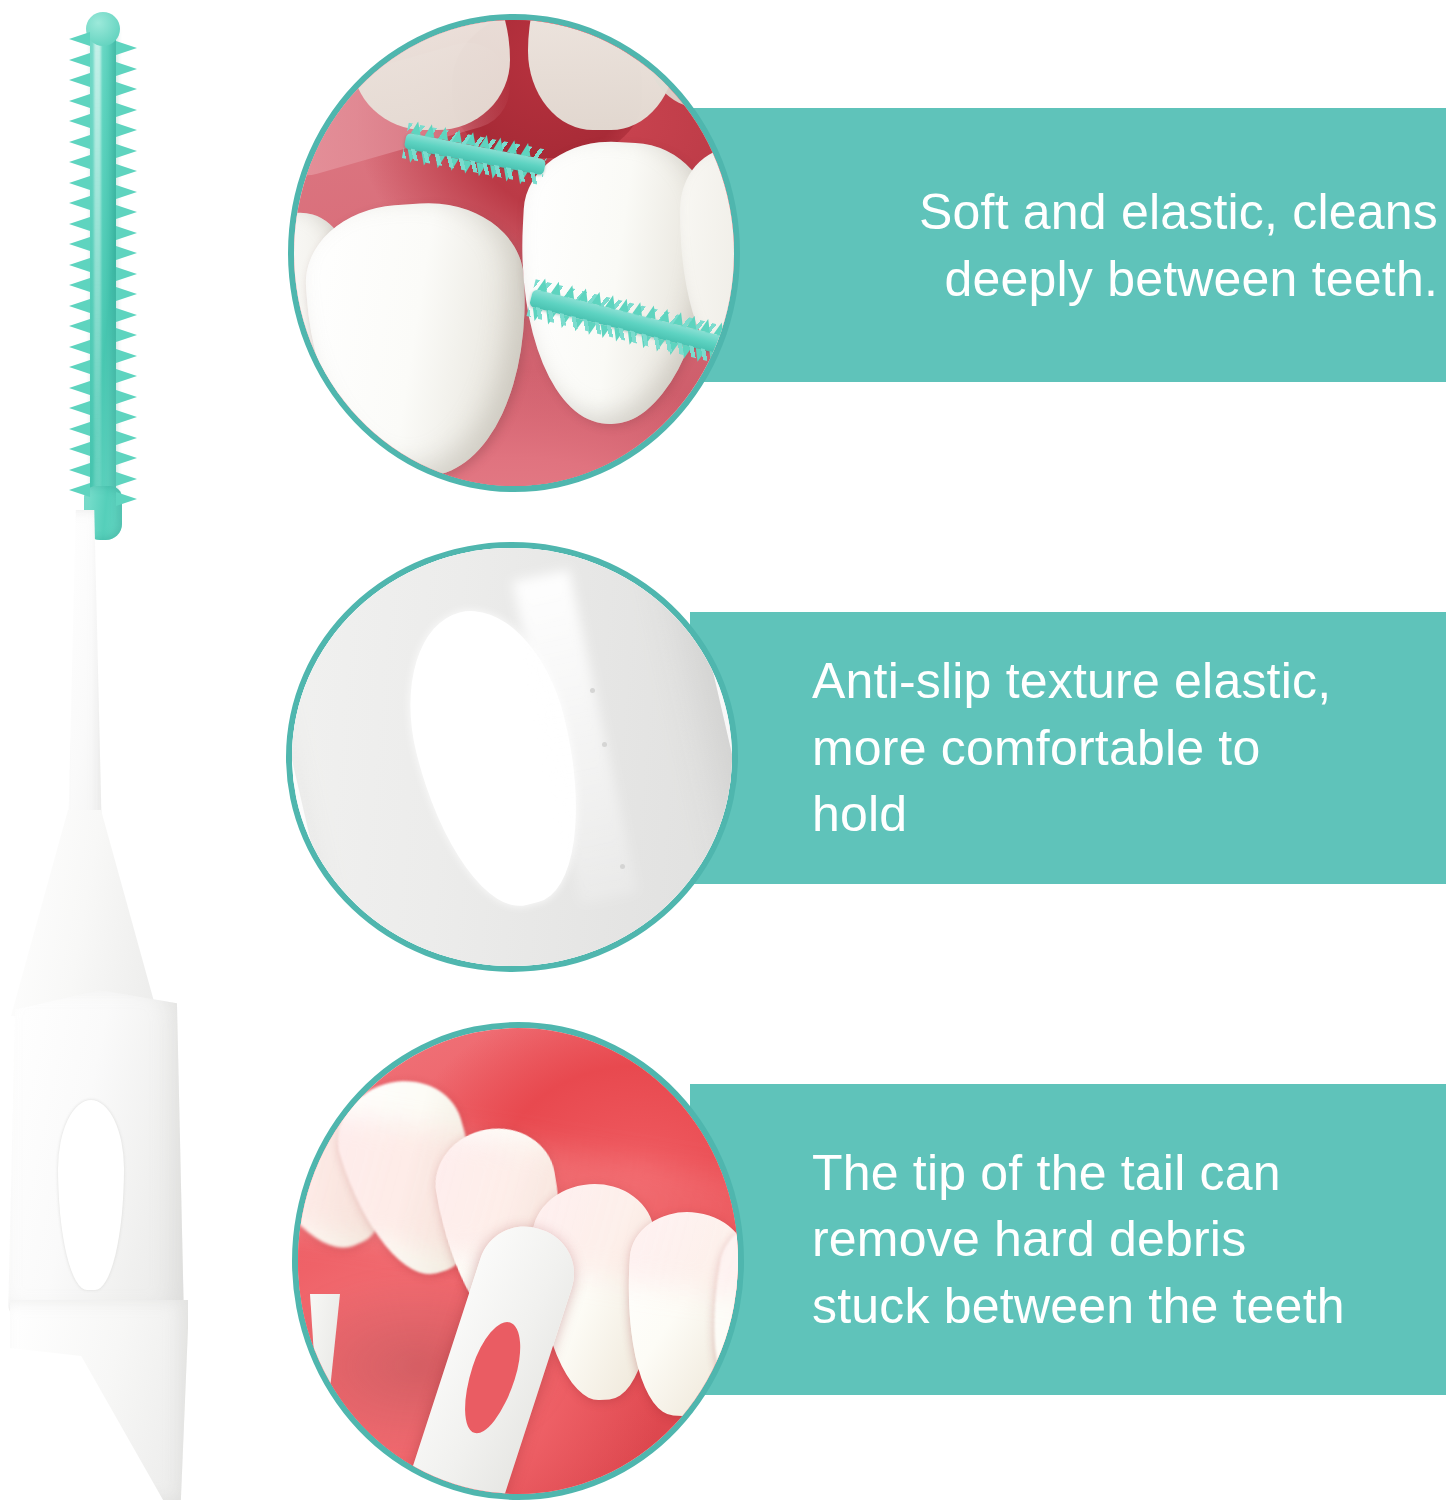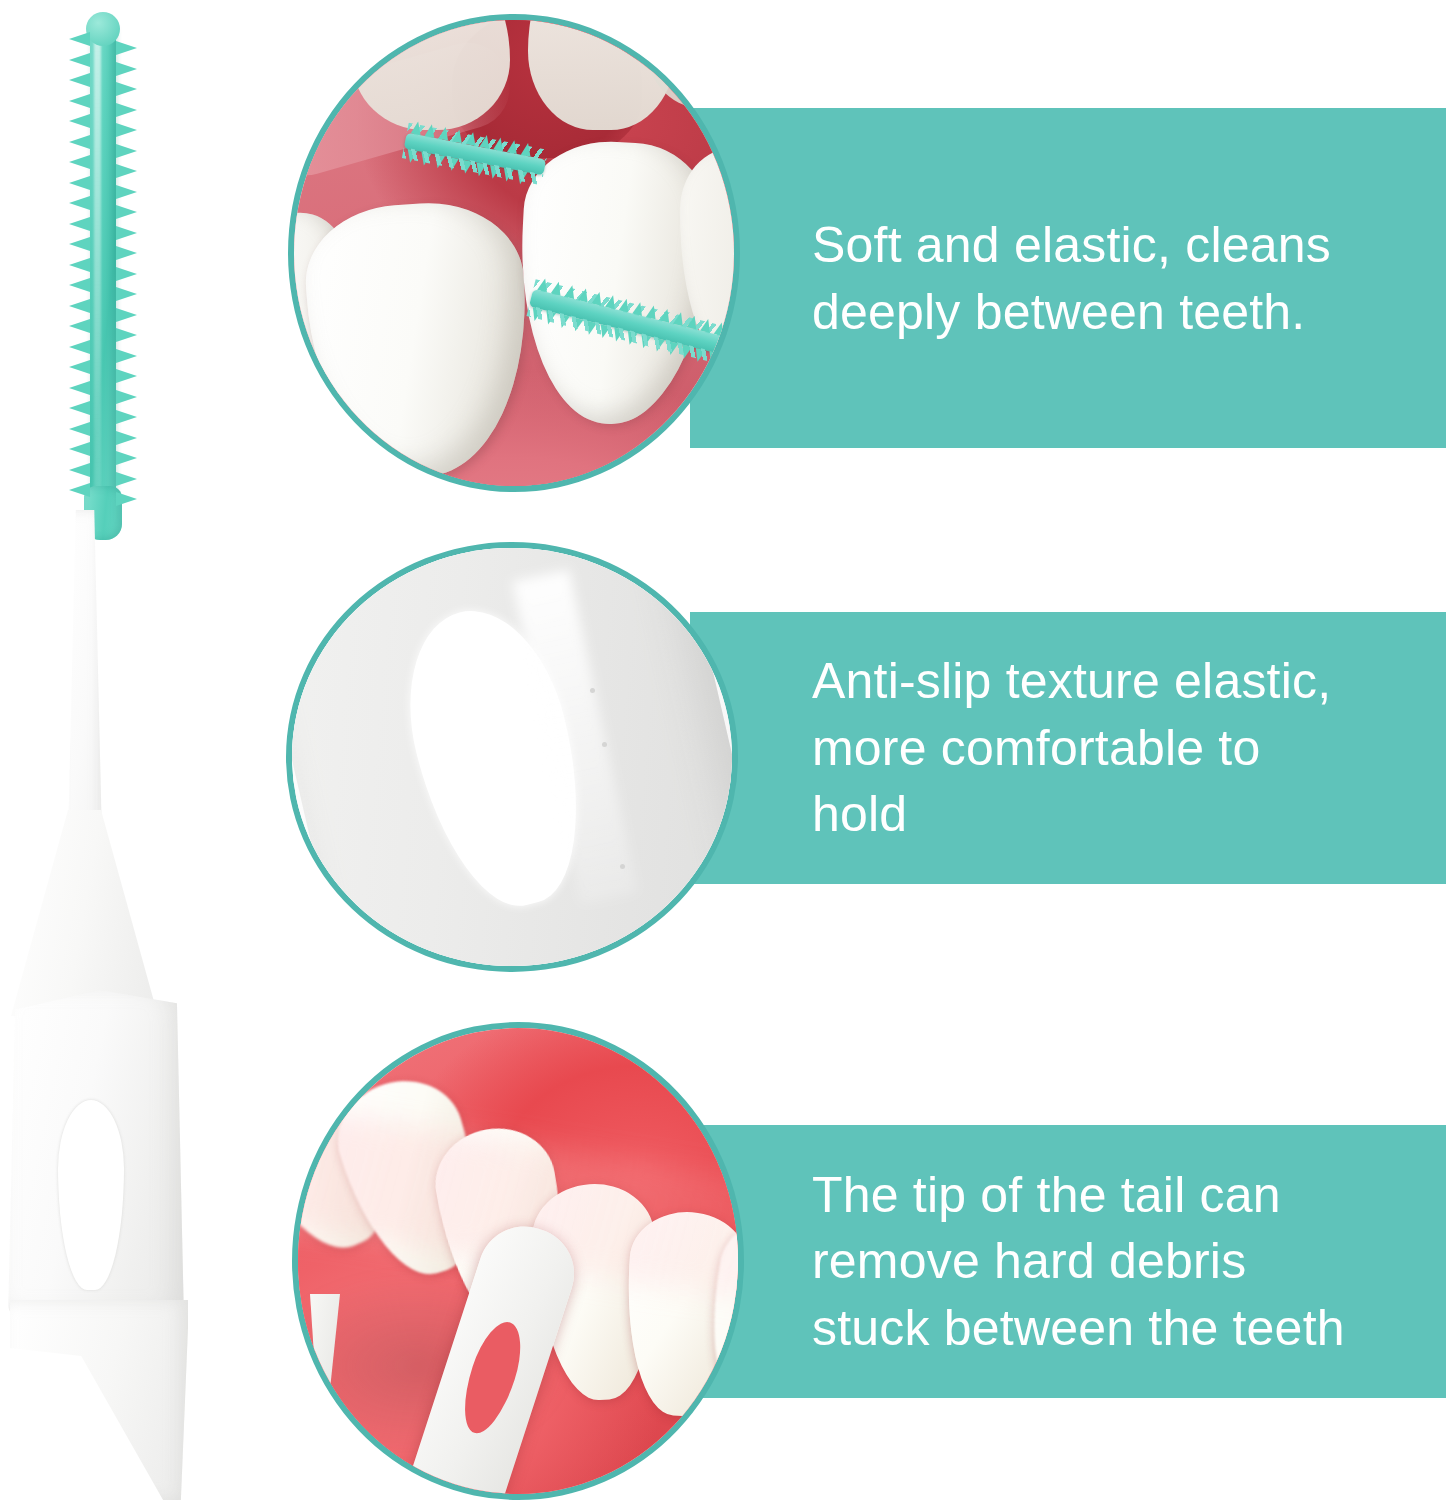--- a/index.html
+++ b/index.html
@@ -13,23 +13,23 @@
 
   #stage { position:absolute; inset:0; }
 
   
   .banner {
     position:absolute;
     left:690px; right:0;
     background:#5fc3ba;
     z-index:1;
   }
-  .banner.b1 { top:108px;  height:340px; }
+  .banner.b1 { top:108px;  height:274px;text-align:right; }
   .banner.b2 { top:612px;  height:272px; }
-  .banner.b3 { top:1125px; height:273px; }
+  .banner.b3 { top:1084px; height:311px; }
 
   .banner-text {
     position:absolute;
     left:122px; right:8px;
     top:50%; transform:translateY(-50%);
     color:#ffffff;
     font-size:50px;
     line-height:1.33;
     letter-spacing:.2px;
     font-weight:400;

